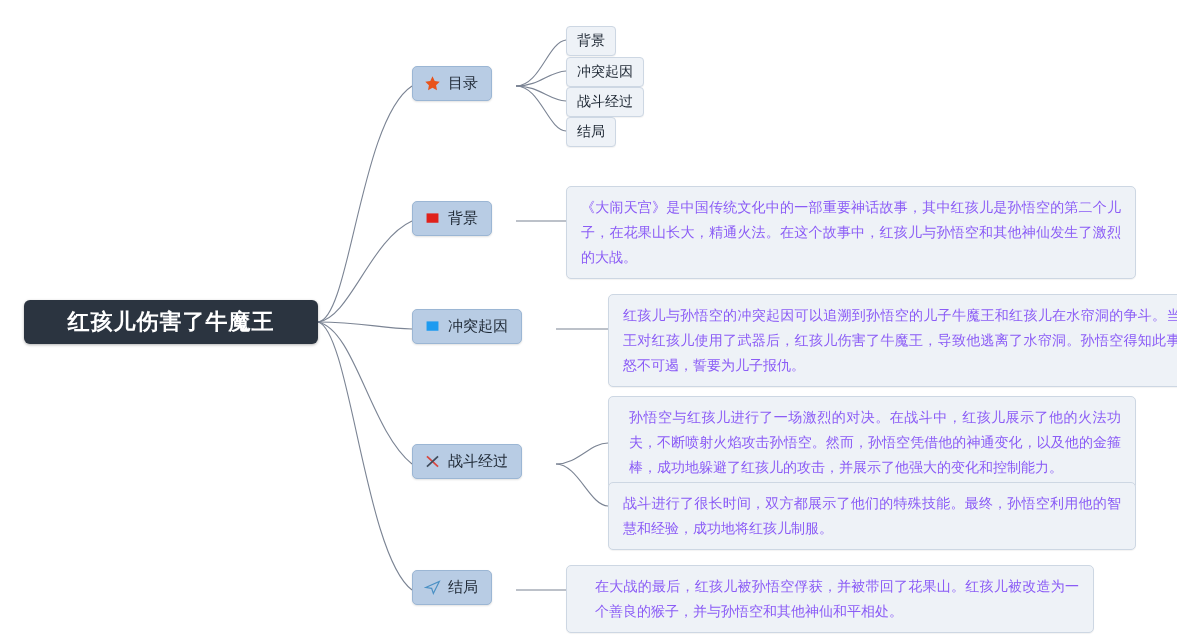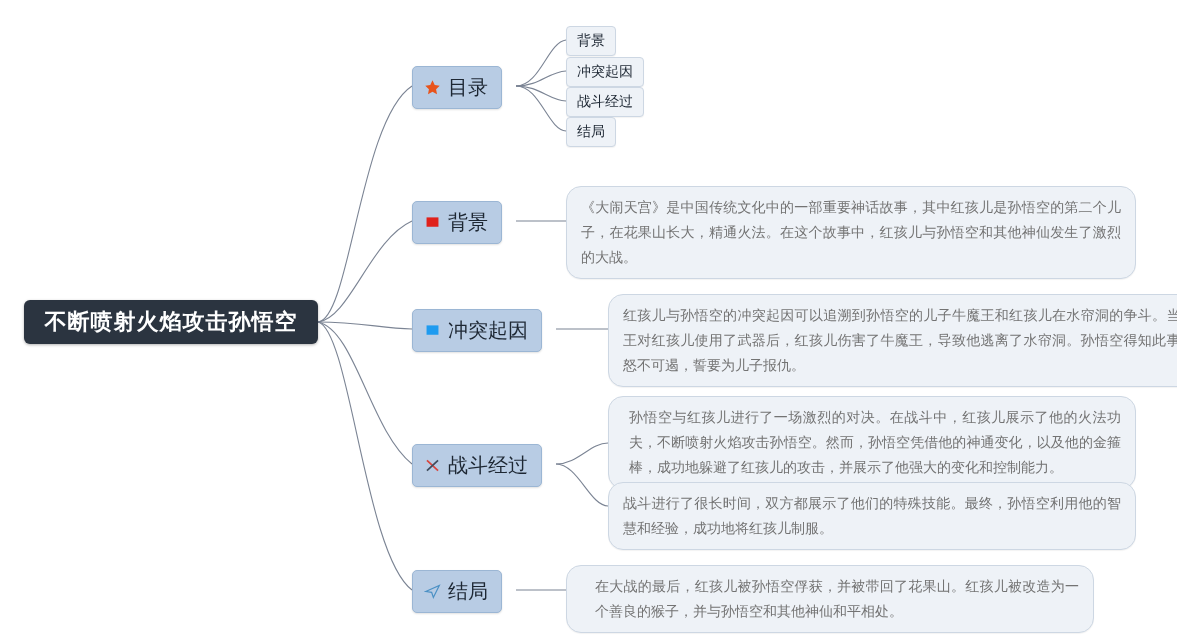--- a/index.html
+++ b/index.html
@@ -46,21 +46,21 @@
     justify-content: center;
     padding: 10px 16px;
     box-shadow: 0 1px 3px rgba(0,0,0,0.3);
   }
   
   .topic-node {
     background: #b8cce4;
     border: 1px solid #9bb6d4;
     border-radius: 5px;
     color: #1d2733;
-    font-size: 20px;
+    font-size: 15px;
     display: flex;
     align-items: center;
     gap: 7px;
     padding: 7px 13px 7px 11px;
     box-shadow: 0 1px 2px rgba(0,0,0,0.12);
     white-space: nowrap;
   }
   .topic-icon {
     display: inline-flex;
     align-items: center;
@@ -77,22 +77,22 @@
     color: #1d2733;
     font-size: 14px;
     padding: 5px 10px;
     white-space: nowrap;
     box-shadow: 0 1px 1px rgba(0,0,0,0.05);
   }
   
   .text-node {
     background: #eef2f7;
     border: 1px solid #cdd7e3;
-    border-radius: 15px;
-    color: #737373;
+    border-radius: 5px;
+    color: #8b5cf6;
     font-size: 14px;
     line-height: 25px;
     padding: 8px 14px;
     box-shadow: 0 1px 1px rgba(0,0,0,0.05);
     text-align: justify;
   }
 </style>
 </head>
 <body>
 
@@ -117,21 +117,21 @@
       <path d="M556,329 C578,329 590,329 608,329"></path>
 
       <path d="M556,464 C578,464 590,443 608,443"></path>
       <path d="M556,464 C578,464 590,506 608,506"></path>
 
       <path d="M516,590 C540,590 548,590 566,590"></path>
     </g>
   </svg>
 
   <div class="node root-node" style="left:24px; top:300px; width:294px; height:44px;">
-    <span>不断喷射火焰攻击孙悟空</span>
+    <span>红孩儿伤害了牛魔王</span>
   </div>
 
   <div class="node topic-node" style="left:412px; top:66px;">
     <span class="topic-icon">
       <svg viewBox="0 0 20 20" width="17" height="17">
           <polygon points="10,1.5 12.6,7 18.5,7.8 14.2,12 15.3,18 10,15.1 4.7,18 5.8,12 1.5,7.8 7.4,7" fill="#e8531b"></polygon>
         </svg>
     </span>
     <span>目录</span>
   </div>

